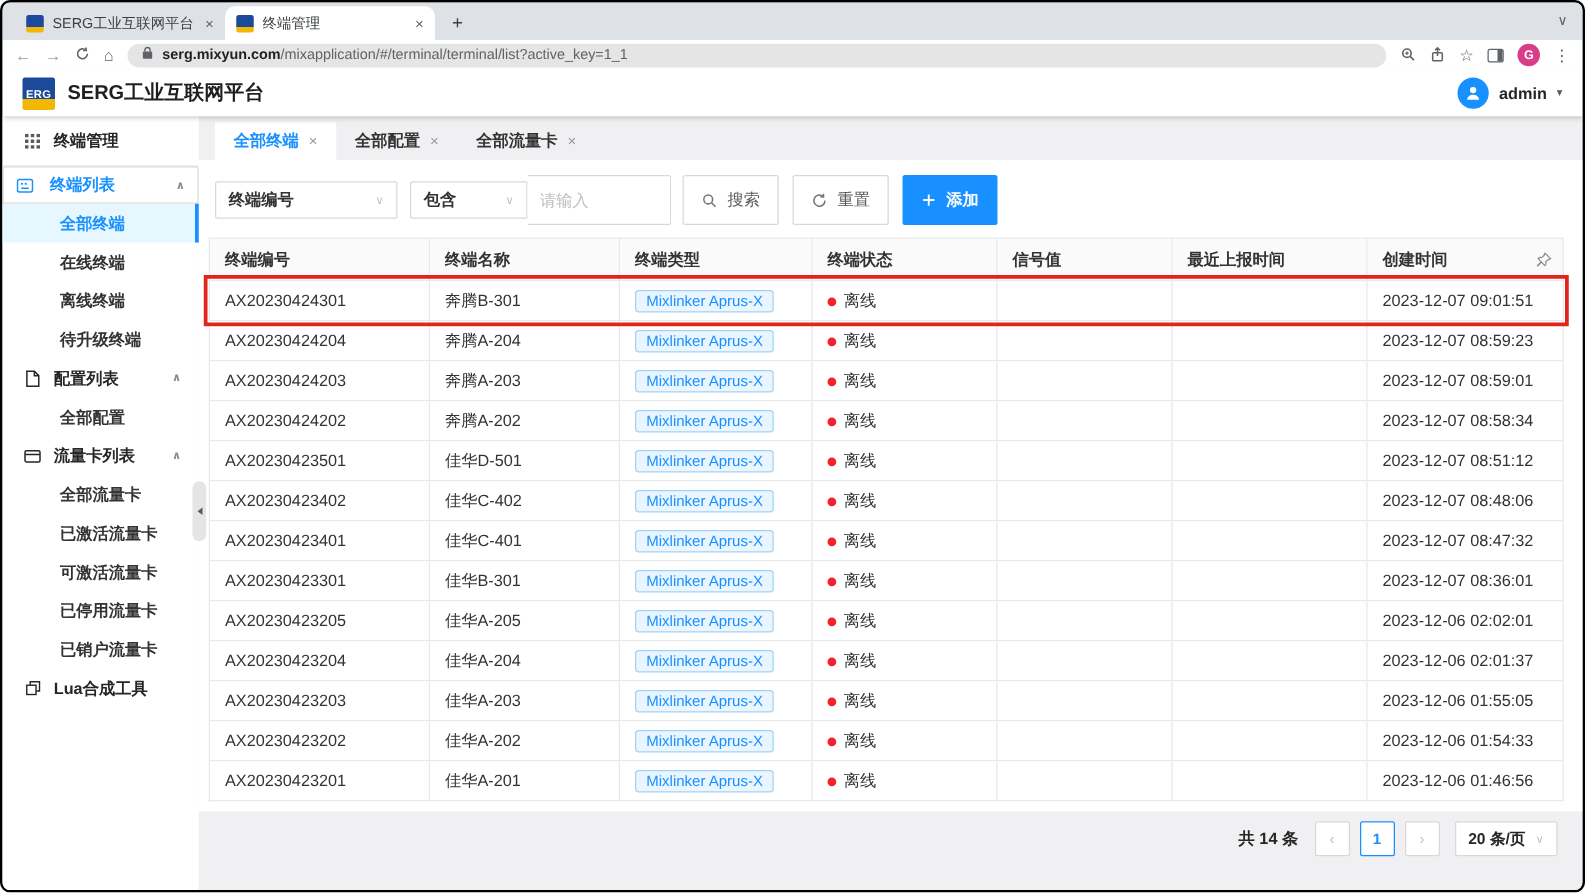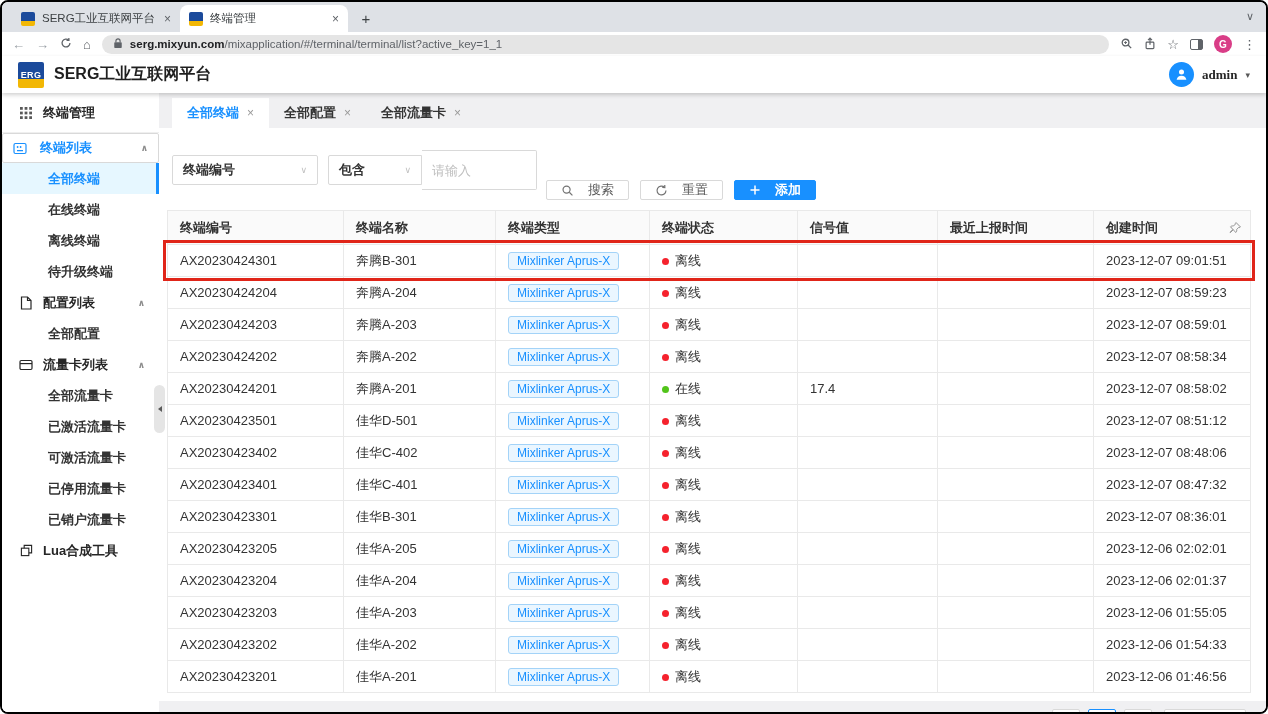--- a/index.html
+++ b/index.html
@@ -39,21 +39,21 @@
 
   
   .appheader { height:37px; background:#fff; display:flex; align-items:center;
                padding:0 16px; box-shadow:0 2px 4px rgba(0,0,0,.18);
                position:relative; z-index:6; flex:0 0 auto; }
   .logo { width:26px; height:26px; border-radius:2px; margin-right:10px;
           background:linear-gradient(180deg,#1b4a9b 66%,#f2b705 66%);
           color:#fff; font-size:9px; font-weight:700; display:flex;
           align-items:center; justify-content:center; letter-spacing:.3px; }
   .apptitle { font-size:16px; font-weight:700; color:#1f1f1f; }
-  .userarea { margin-left:auto; display:flex; align-items:center; gap:8px;font-family:Liberation Serif, serif; }
+  .userarea { margin-left:auto; display:flex; align-items:center; gap:8px; }
   .uavatar { width:25px; height:25px; border-radius:50%; background:#1890ff;
              display:flex; align-items:center; justify-content:center; }
   .uname { font-size:13px; font-weight:700; color:#262626; }
   .ucaret { font-size:9px; color:#595959; }
 
   
   .main { flex:1; display:flex; background:#f0f0f2; min-height:0; }
   .sidebar { width:157px; background:#fff; flex:0 0 auto; position:relative; font-size:13px; }
   .s-top { height:40px; display:flex; align-items:center; gap:10px; padding-left:17px;
            font-weight:700; color:#262626; border-bottom:1px solid #efefef; }
@@ -83,23 +83,23 @@
   .sel { height:30px; border:1px solid #d9d9d9; border-radius:2px; background:#fff;
          display:flex; align-items:center; justify-content:space-between; padding:0 10px;
          font-size:13px; font-weight:700; color:#333; }
   .sel .chev { color:#bfbfbf; font-size:9px; font-weight:400; }
   .w1 { width:146px; margin-right:10px; }
   .w2 { width:94px; border-radius:2px 0 0 2px; }
   .finput { height:40px; width:115px; border:1px solid #d9d9d9; border-left:none;
             border-radius:0 2px 2px 0; padding:0 10px; font-size:13px; color:#0f172a;
             font-family:inherit; outline:none; }
   .finput::placeholder { color:#bfbfbf; }
-  .btn { height:20px; padding:0 14px; border:1px solid #d9d9d9; border-radius:2px;
+  .btn { height:40px; padding:0 14px; border:1px solid #d9d9d9; border-radius:2px;
          background:#fff; font-size:13px; color:#595959; display:flex; align-items:center;
-         gap:14px; font-family:inherit;margin-top:40px; }
+         gap:8px; font-family:inherit; }
   .btn.search { margin-left:9px; }
   .btn.reset { margin-left:11px; }
   .btn.primary { margin-left:11px; background:#1890ff; border-color:#1890ff; color:#fff; font-weight:700; }
   .btn .bic { display:flex; }
 
   .table-wrap { position:relative; }
   table { border-collapse:collapse; width:1083px; table-layout:fixed; font-size:13px; color:#333; }
   th { background:#fafafa; height:34px; text-align:left; padding-left:12px;
        font-weight:700; color:#333; border:1px solid #e9e9e9; }
   th.last { padding-right:8px; }
@@ -411,29 +411,20 @@
                 <tr>
                   <td>AX20230424202</td>
                   <td>奔腾A-202</td>
                   <td><span class="tag">Mixlinker Aprus-X</span></td>
                   <td><span class="dot off"></span><span>离线</span></td>
                   <td></td>
                   <td></td>
                   <td>2023-12-07 08:58:34</td>
                 </tr>
                 <tr>
-                  <td>AX20230424201</td>
-                  <td>奔腾A-201</td>
-                  <td><span class="tag">Mixlinker Aprus-X</span></td>
-                  <td><span class="dot on"></span><span>在线</span></td>
-                  <td>17.4</td>
-                  <td></td>
-                  <td>2023-12-07 08:58:02</td>
-                </tr>
-                <tr>
                   <td>AX20230423501</td>
                   <td>佳华D-501</td>
                   <td><span class="tag">Mixlinker Aprus-X</span></td>
                   <td><span class="dot off"></span><span>离线</span></td>
                   <td></td>
                   <td></td>
                   <td>2023-12-07 08:51:12</td>
                 </tr>
                 <tr>
                   <td>AX20230423402</td>

